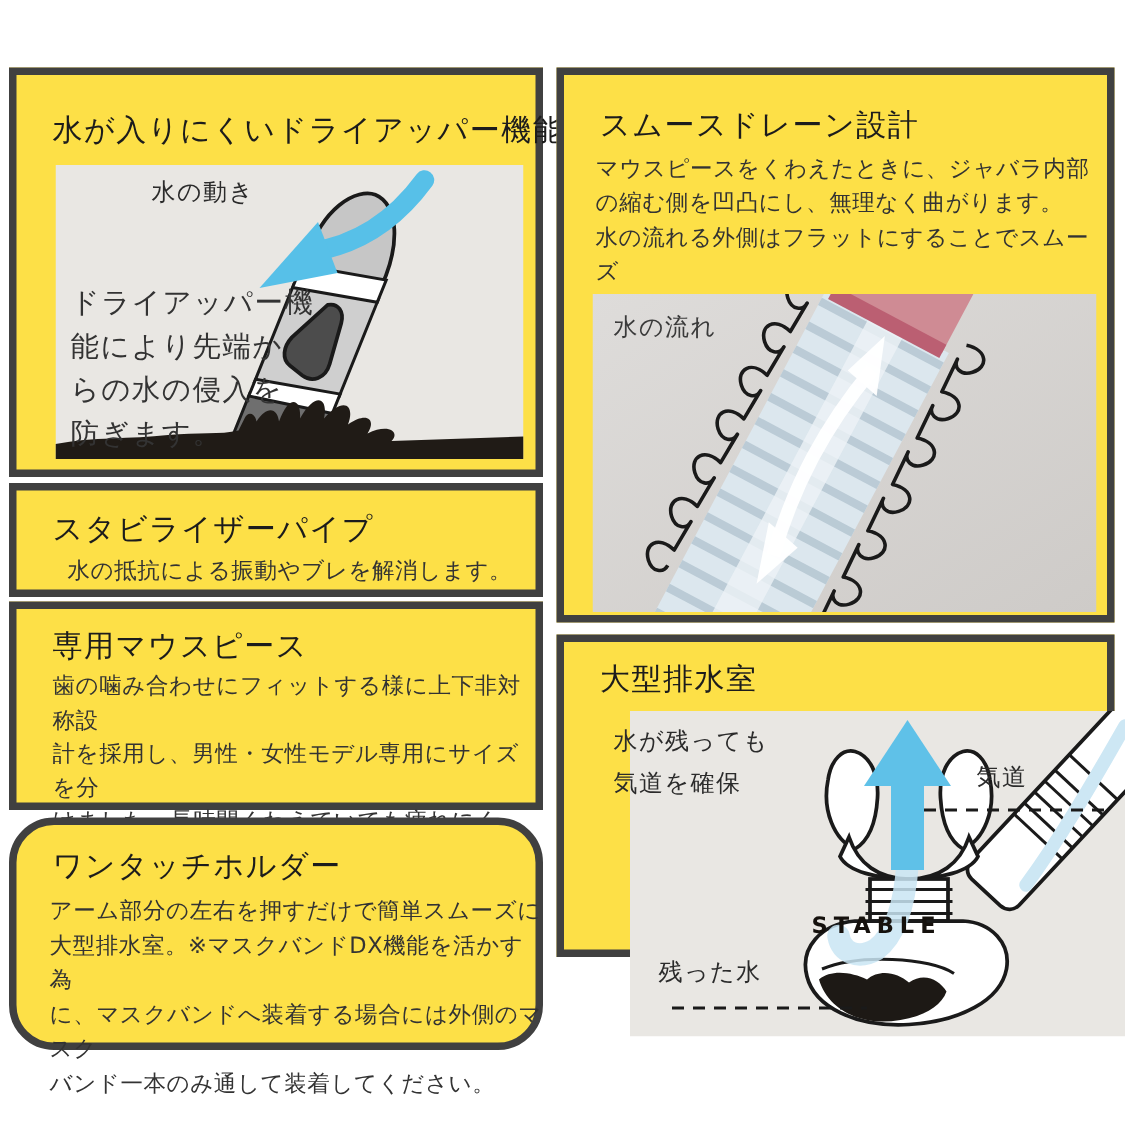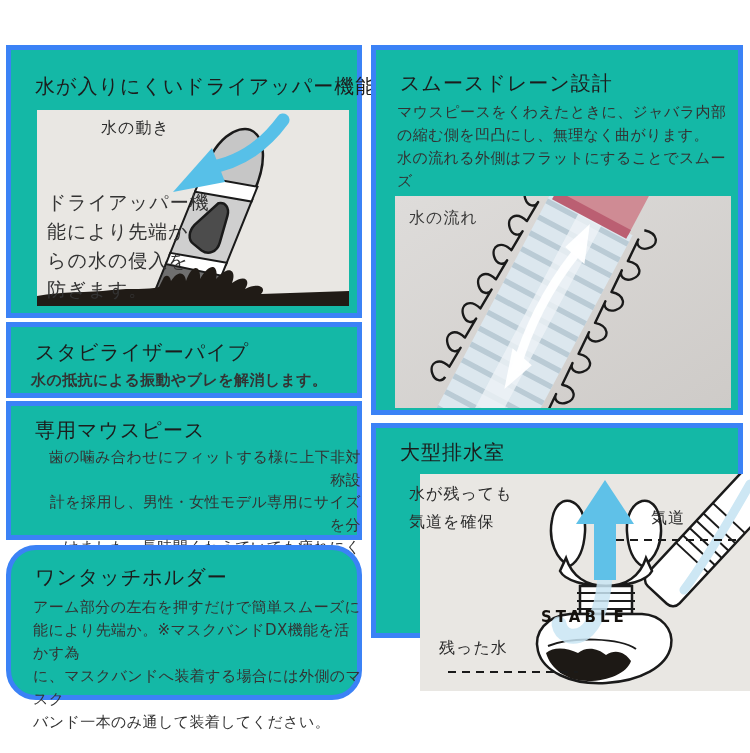--- a/index.html
+++ b/index.html
@@ -2,21 +2,21 @@
 <html><head>
 <meta charset="utf-8">
 <style>
   html,body{margin:0;padding:0;}
   body{
     width:750px;height:753px;position:relative;background:#ffffff;
     font-family:"DejaVu Sans",sans-serif;color:#333;
     overflow:hidden;
   }
   .panel{
-    position:absolute;background:#14b8a6;border:5px solid #3b82f6;
+    position:absolute;background:#fde047;border:5px solid #404040;
     box-sizing:border-box;
   }
   .title{
     position:absolute;font-size:20px;line-height:24px;color:#1c1c1c;
     letter-spacing:1px;white-space:nowrap;font-weight:500;
   }
   .body-text{
     position:absolute;font-size:15px;line-height:23px;color:#333;
     white-space:pre-line;letter-spacing:.4px;
   }
@@ -128,35 +128,35 @@
         <polygon points="-8,-58 17,-52 3,-90" fill="#ffffff" opacity="0.95"></polygon>
         <polygon points="-7,56 18,62 5,96" fill="#ffffff" opacity="0.95"></polygon>
       </g>
     </svg>
     <div class="overlay-label" style="left:14px;top:8px;color:#3a3a3a;">水の流れ</div>
   </div>
 </section>
 
 <section class="panel" style="left:6px;top:322px;width:356px;height:76px;">
   <h2 class="title" style="left:24px;top:13px;margin:0;">スタビライザーパイプ</h2>
-  <p class="body-text" style="left:20px;top:42px;width:320px;margin:0;white-space:nowrap;font-weight:bold;">水の抵抗による振動やブレを解消します。</p>
-</section>
-
-<section class="panel" style="left:6px;top:401px;width:356px;height:139px;text-align:right;">
+  <p class="body-text" style="left:34px;top:42px;width:320px;margin:0;white-space:nowrap;">水の抵抗による振動やブレを解消します。</p>
+</section>
+
+<section class="panel" style="left:6px;top:401px;width:356px;height:139px;">
   <h2 class="title" style="left:24px;top:12px;margin:0;">専用マウスピース</h2>
   <p class="body-text" style="left:24px;top:40px;width:326px;margin:0;line-height:22.5px;">歯の噛み合わせにフィットする様に上下非対称設
 計を採用し、男性・女性モデル専用にサイズを分
 けました。長時間くわえていても疲れにくく、違
 和感のない快適な使用感が得られます。</p>
 </section>
 
 <section class="panel" style="left:6px;top:545px;width:356px;height:155px;border-radius:30px;">
   <h2 class="title" style="left:24px;top:15px;margin:0;">ワンタッチホルダー</h2>
   <p class="body-text" style="left:22px;top:46px;width:330px;margin:0;">アーム部分の左右を押すだけで簡単スムーズに
-能により先端か。※マスクバンドDX機能を活かす為
+大型排水室。※マスクバンドDX機能を活かす為
 に、マスクバンドへ装着する場合には外側のマスク
 バンド一本のみ通して装着してください。</p>
 </section>
 
 <section class="panel" style="left:371px;top:423px;width:372px;height:215px;">
   <h2 class="title" style="left:24px;top:12px;margin:0;">大型排水室</h2>
 
   <div class="illus" style="left:19px;top:46px;width:336px;height:217px;padding-left:25px;">
     <svg width="336" height="217" viewBox="0 0 336 217">
       <rect width="336" height="217" fill="#e9e7e3"></rect>

